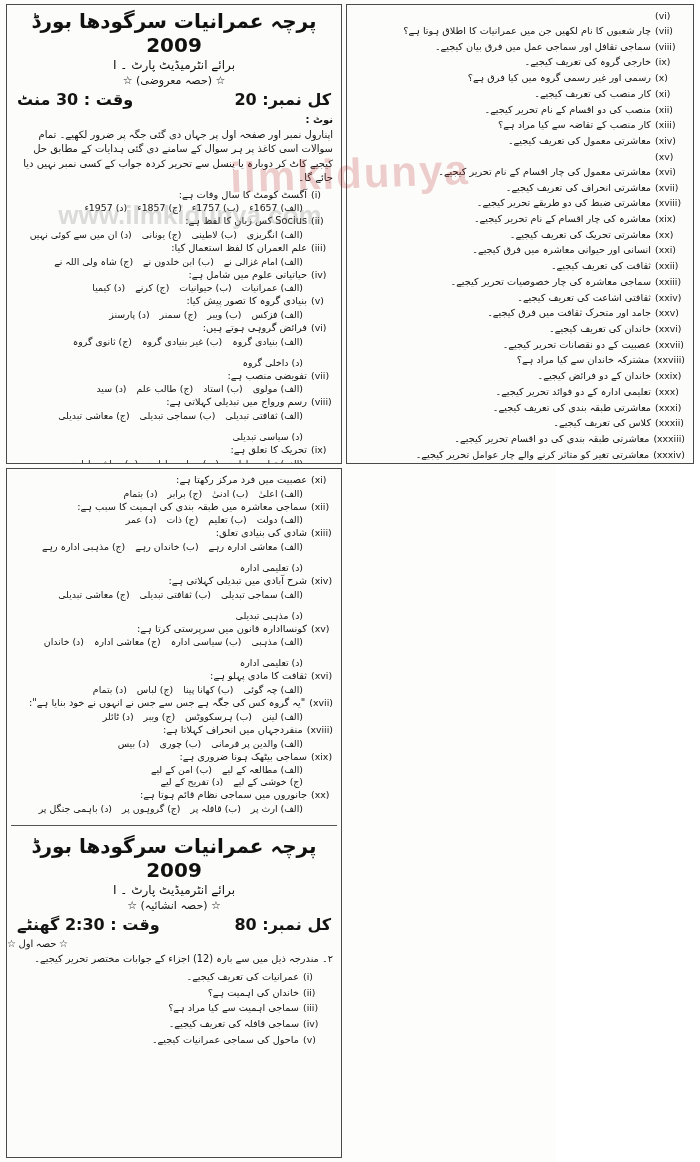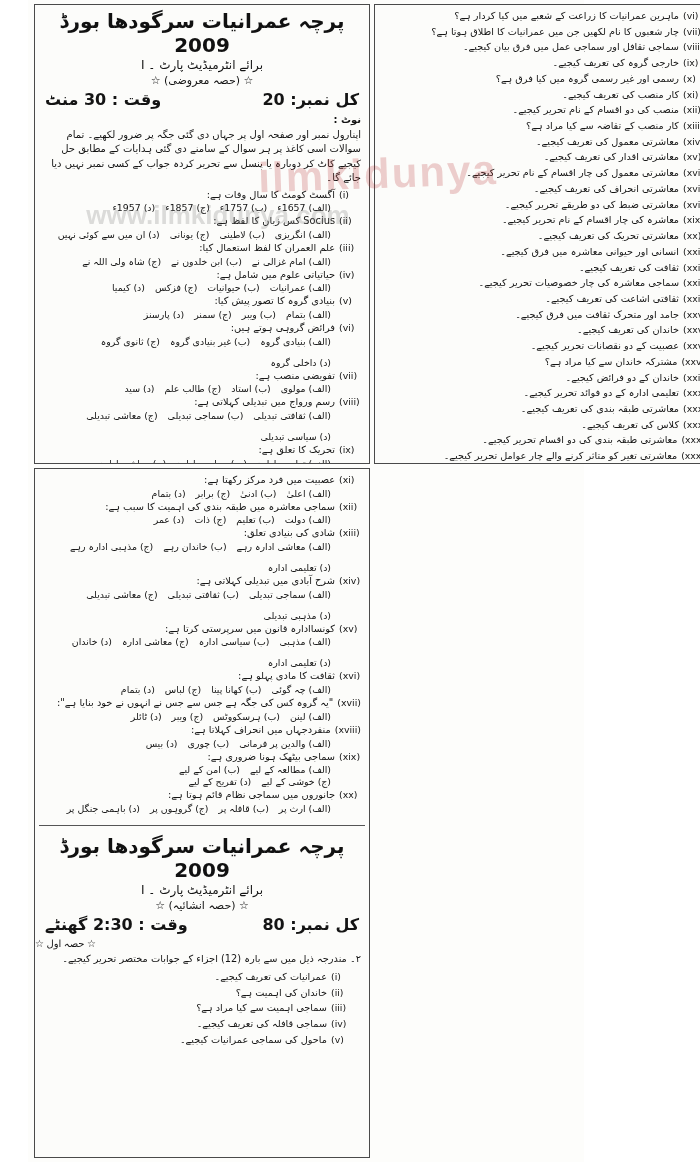--- a/index.html
+++ b/index.html
@@ -11,21 +11,20 @@
     width: 700px; height: 1162px;
     font-family: "Liberation Serif", "DejaVu Serif", serif;
     color: #141414;
     position: relative;
     overflow: hidden;
   }
   .page {
     position: relative;
     width: 556px; height: 1162px;
     background: #fdfdfb;
-    margin-left: 28px;
   }
   
   .panel {
     position: absolute;
     border: 1px solid #4a4a4a;
     background: #fcfcfa;
     overflow: hidden;
   }
   #panel-left-top  { left: 6px;   top: 4px;   width: 336px; height: 460px; }
   #panel-right-top { left: 346px; top: 4px;   width: 348px; height: 460px; }
@@ -231,30 +230,30 @@
         <span class="opt">(ج)  شاہ ولی اللہ نے</span>
       </div>
 
       <div class="qitem">
         <div class="qnum">(iv)</div>
         <div class="qtext">حیاتیاتی علوم میں شامل ہے:</div>
       </div>
       <div class="opts">
         <span class="opt">(الف)  عمرانیات</span>
         <span class="opt">(ب)  حیوانیات</span>
-        <span class="opt">(ج)  فزکس</span>
+        <span class="opt">(ج)  کرنے</span>
         <span class="opt">(د)  کیمیا</span>
       </div>
 
       <div class="qitem">
         <div class="qnum">(v)</div>
         <div class="qtext">بنیادی گروہ کا تصور پیش کیا:</div>
       </div>
       <div class="opts">
-        <span class="opt">(الف)  بتمام</span>
+        <span class="opt">(الف)  فزکس</span>
         <span class="opt">(ب)  ویبر</span>
         <span class="opt">(ج)  سمنر</span>
         <span class="opt">(د)  پارسنز</span>
       </div>
 
       <div class="qitem">
         <div class="qnum">(vi)</div>
         <div class="qtext">فرائض گروہی ہوتے ہیں:</div>
       </div>
       <div class="opts">
@@ -297,21 +296,20 @@
 
       </div>
 
     </div>
   </div>
 
   <div class="panel" id="panel-right-top">
     <div class="sqlist">
       <div class="sqitem">
           <div class="sqnum">(vi)</div>
-          <div class="sqtext">ماہرین عمرانیات کا زراعت کے شعبے میں کیا کردار ہے؟</div>
         </div>
       <div class="sqitem">
           <div class="sqnum">(vii)</div>
           <div class="sqtext">چار شعبوں کا نام لکھیں جن میں عمرانیات کا اطلاق ہوتا ہے؟</div>
         </div>
       <div class="sqitem">
           <div class="sqnum">(viii)</div>
           <div class="sqtext">سماجی تقافل اور سماجی عمل میں فرق بیان کیجیے۔</div>
         </div>
       <div class="sqitem">
@@ -333,21 +331,20 @@
       <div class="sqitem">
           <div class="sqnum">(xiii)</div>
           <div class="sqtext">کار منصب کے تقاضہ سے کیا مراد ہے؟</div>
         </div>
       <div class="sqitem">
           <div class="sqnum">(xiv)</div>
           <div class="sqtext">معاشرتی معمول کی تعریف کیجیے۔</div>
         </div>
       <div class="sqitem">
           <div class="sqnum">(xv)</div>
-          <div class="sqtext">معاشرتی اقدار کی تعریف کیجیے۔</div>
         </div>
       <div class="sqitem">
           <div class="sqnum">(xvi)</div>
           <div class="sqtext">معاشرتی معمول کی چار اقسام کے نام تحریر کیجیے۔</div>
         </div>
       <div class="sqitem">
           <div class="sqnum">(xvii)</div>
           <div class="sqtext">معاشرتی انحراف کی تعریف کیجیے۔</div>
         </div>
       <div class="sqitem">

